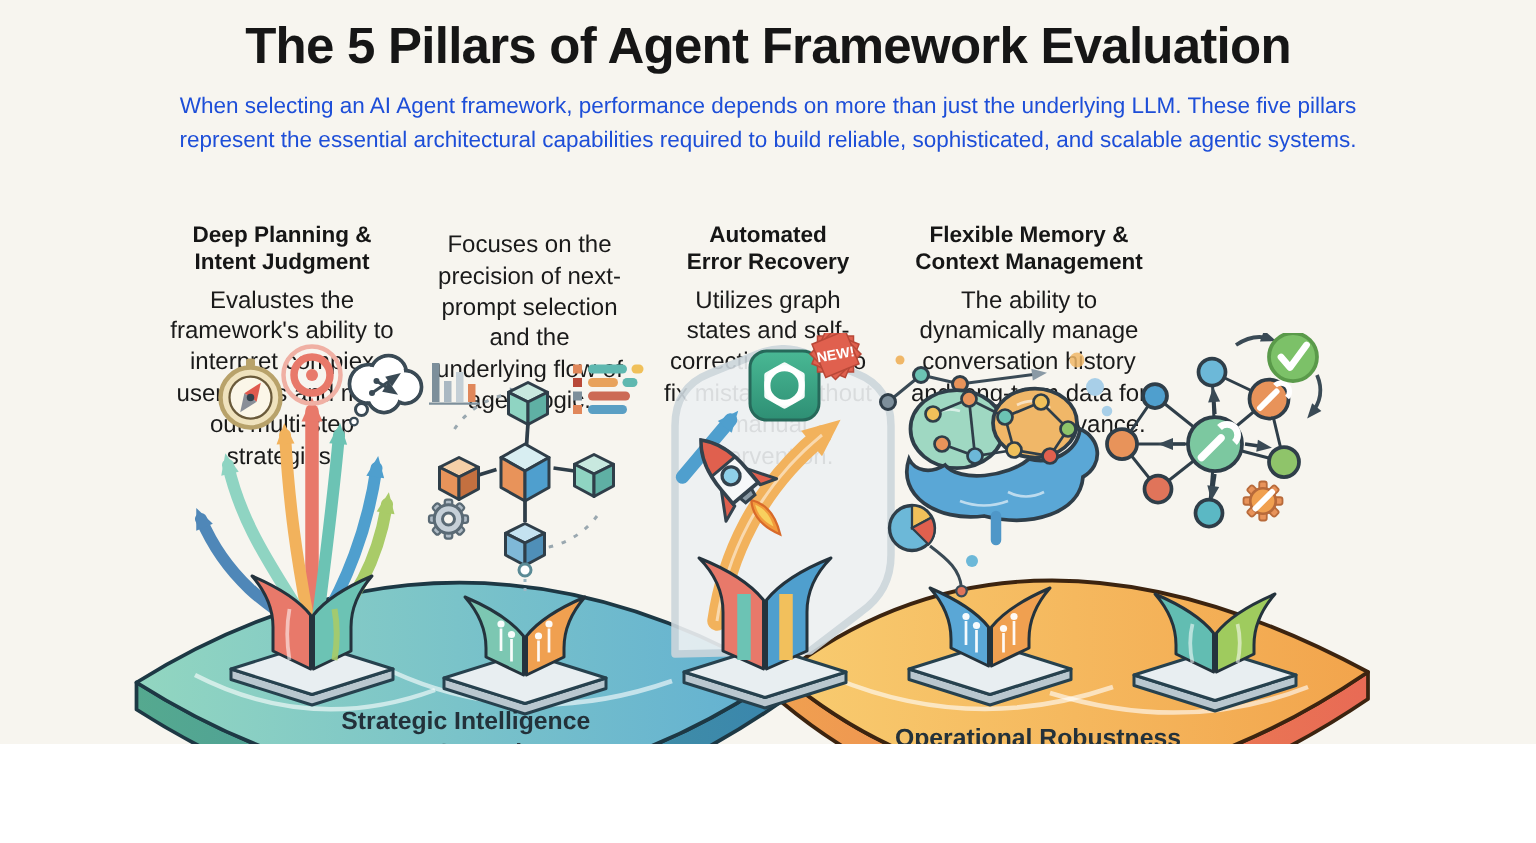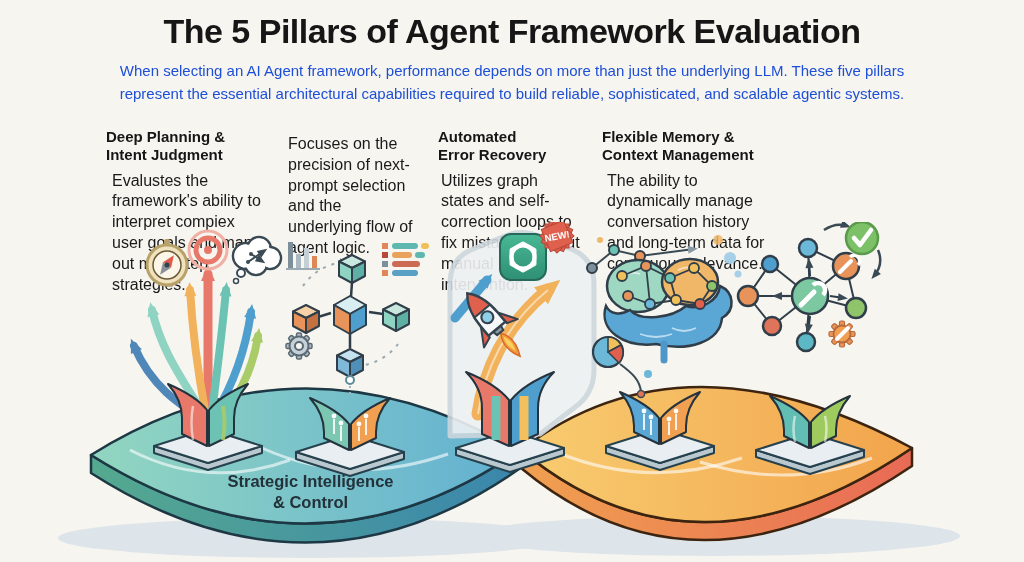--- a/index.html
+++ b/index.html
@@ -1,23 +1,23 @@
 <!DOCTYPE html>
 <html><head>
 <meta charset="utf-8">
 <style>
   html,body{margin:0;padding:0;}
-  .stage{position:relative;width:1024px;height:562px;background:#f7f5ef;overflow:hidden;
+  .stage{position:relative;width:1024px;height:496px;background:#f7f5ef;overflow:hidden;
          font-family:"Liberation Sans",sans-serif;color:#161616;}
   .title{position:absolute;top:12px;left:0;width:1024px;text-align:center;
          font-size:34px;font-weight:bold;letter-spacing:-0.5px;margin:0;}
   .subtitle{position:absolute;top:60px;left:102px;width:820px;text-align:center;
          font-size:15px;line-height:1.5;margin:0;color:#1d4ed8;}
   .pillar-heads{position:absolute;top:128px;left:98px;width:860px;display:flex;}
-  .ph{box-sizing:border-box;}
+  .ph{text-align:center;box-sizing:border-box;margin-top:20px;}
   .ph1{width:180px;padding:0 8px;}
   .ph2{width:150px;padding:0 10px;}
   .ph3{width:182px;padding:0 6px;}
   .ph4{width:180px;padding:0 6px;}
   .ph5{width:168px;padding:0 10px;}
   .ph-title{font-size:15px;font-weight:bold;line-height:1.22;white-space:pre-line;}
   .ph-desc{font-size:16px;line-height:1.3;margin:6px auto 0;color:#1a1a1a;}
   .ph1 .ph-desc{max-width:152px;}
   .ph2 .ph-desc{max-width:142px;}
   .ph3 .ph-desc{max-width:172px;}
@@ -457,13 +457,14 @@
         <path d="M 770 174 Q 784 190 784 208 L 784 214 L 809 226 L 809 200 Q 798 186 770 174 Z" fill="#62bdb2" stroke="#24333d" stroke-width="2" stroke-linejoin="round"></path>
         <path d="M 850 174 Q 836 190 836 208 L 836 214 L 811 226 L 811 200 Q 822 186 850 174 Z" fill="#9fcb5e" stroke="#24333d" stroke-width="2" stroke-linejoin="round"></path>
         <path d="M 795 194 Q 792 206 795 220" stroke="#ffffff" stroke-width="2.5" fill="none" opacity="0.55"></path>
         <path d="M 825 194 Q 828 206 825 220" stroke="#ffffff" stroke-width="2.5" fill="none" opacity="0.55"></path>
       </g>
     </g>
   </svg>
 
   <div class="plat-label plat-label-left">Strategic Intelligence
 &amp; Control</div>
+  <div class="plat-label plat-label-right">Operational Robustness</div>
 </div>
 
 </body></html>

